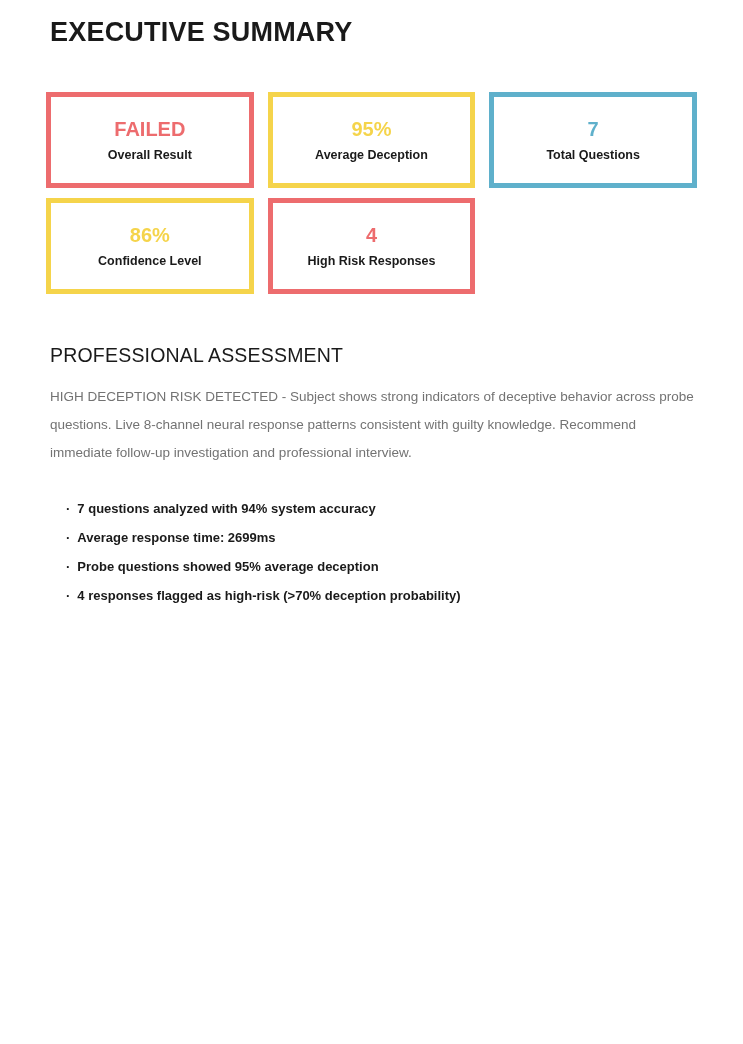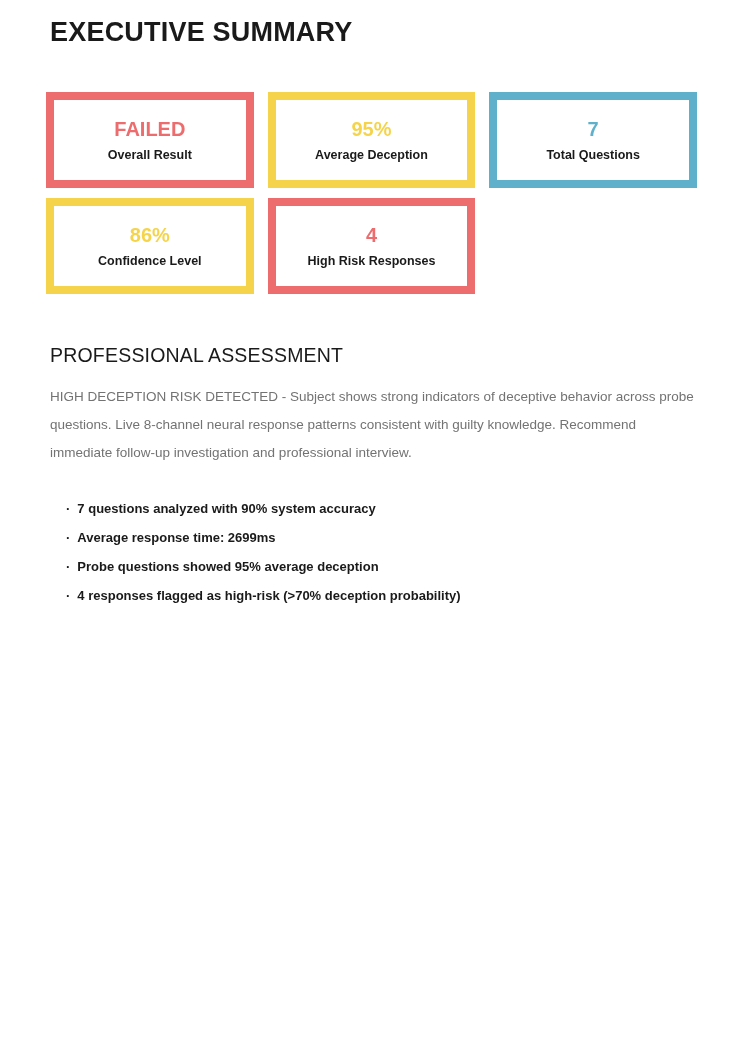--- a/index.html
+++ b/index.html
@@ -16,21 +16,21 @@
     font-size: 27px; font-weight: 700; letter-spacing: 0.2px;
     margin: 0; color: #1a1a1a;
   }
 
   .cards-grid {
     position: absolute; left: 46px; top: 92px; width: 651px;
     display: grid; grid-template-columns: repeat(3, 1fr);
     column-gap: 14px; row-gap: 10px;
   }
   .stat-card {
-    height: 96px; border: 8px solid #8b5cf6; background: #ffffff;
+    height: 96px; border: 5px solid #8b5cf6; background: #ffffff;
     display: flex; flex-direction: column; align-items: center; justify-content: center;
     gap: 9px; text-align: center;
   }
   .stat-value { font-size: 20px; font-weight: 700; line-height: 1.1; }
   .stat-label { font-size: 12.5px; font-weight: 700; color: #1a1a1a; line-height: 1.1; }
 
   .section { position: absolute; left: 50px; width: 650px; }
   .section-pa { top: 344px; }
   .section-kf { top: 481px; }
   .section-heading {
@@ -84,21 +84,21 @@
     </div>
   </div>
 
   <div class="section section-pa">
     <h2 class="section-heading">PROFESSIONAL ASSESSMENT</h2>
     <p class="assessment-body">HIGH DECEPTION RISK DETECTED - Subject shows strong indicators of deceptive behavior across probe questions. Live 8-channel neural response patterns consistent with guilty knowledge. Recommend immediate follow-up investigation and professional interview.</p>
   </div>
 
   <div class="section section-kf">
     <ul class="findings-list">
-      <li>7 questions analyzed with 90% system accuracy</li>
+      <li>7 questions analyzed with 94% system accuracy</li>
       <li>Average response time: 2699ms</li>
       <li>Probe questions showed 95% average deception</li>
       <li>4 responses flagged as high-risk (&gt;70% deception probability)</li>
     </ul>
   </div>
 
   <div class="page-footer">Page 2 of 4</div>
 
 </div>
 

